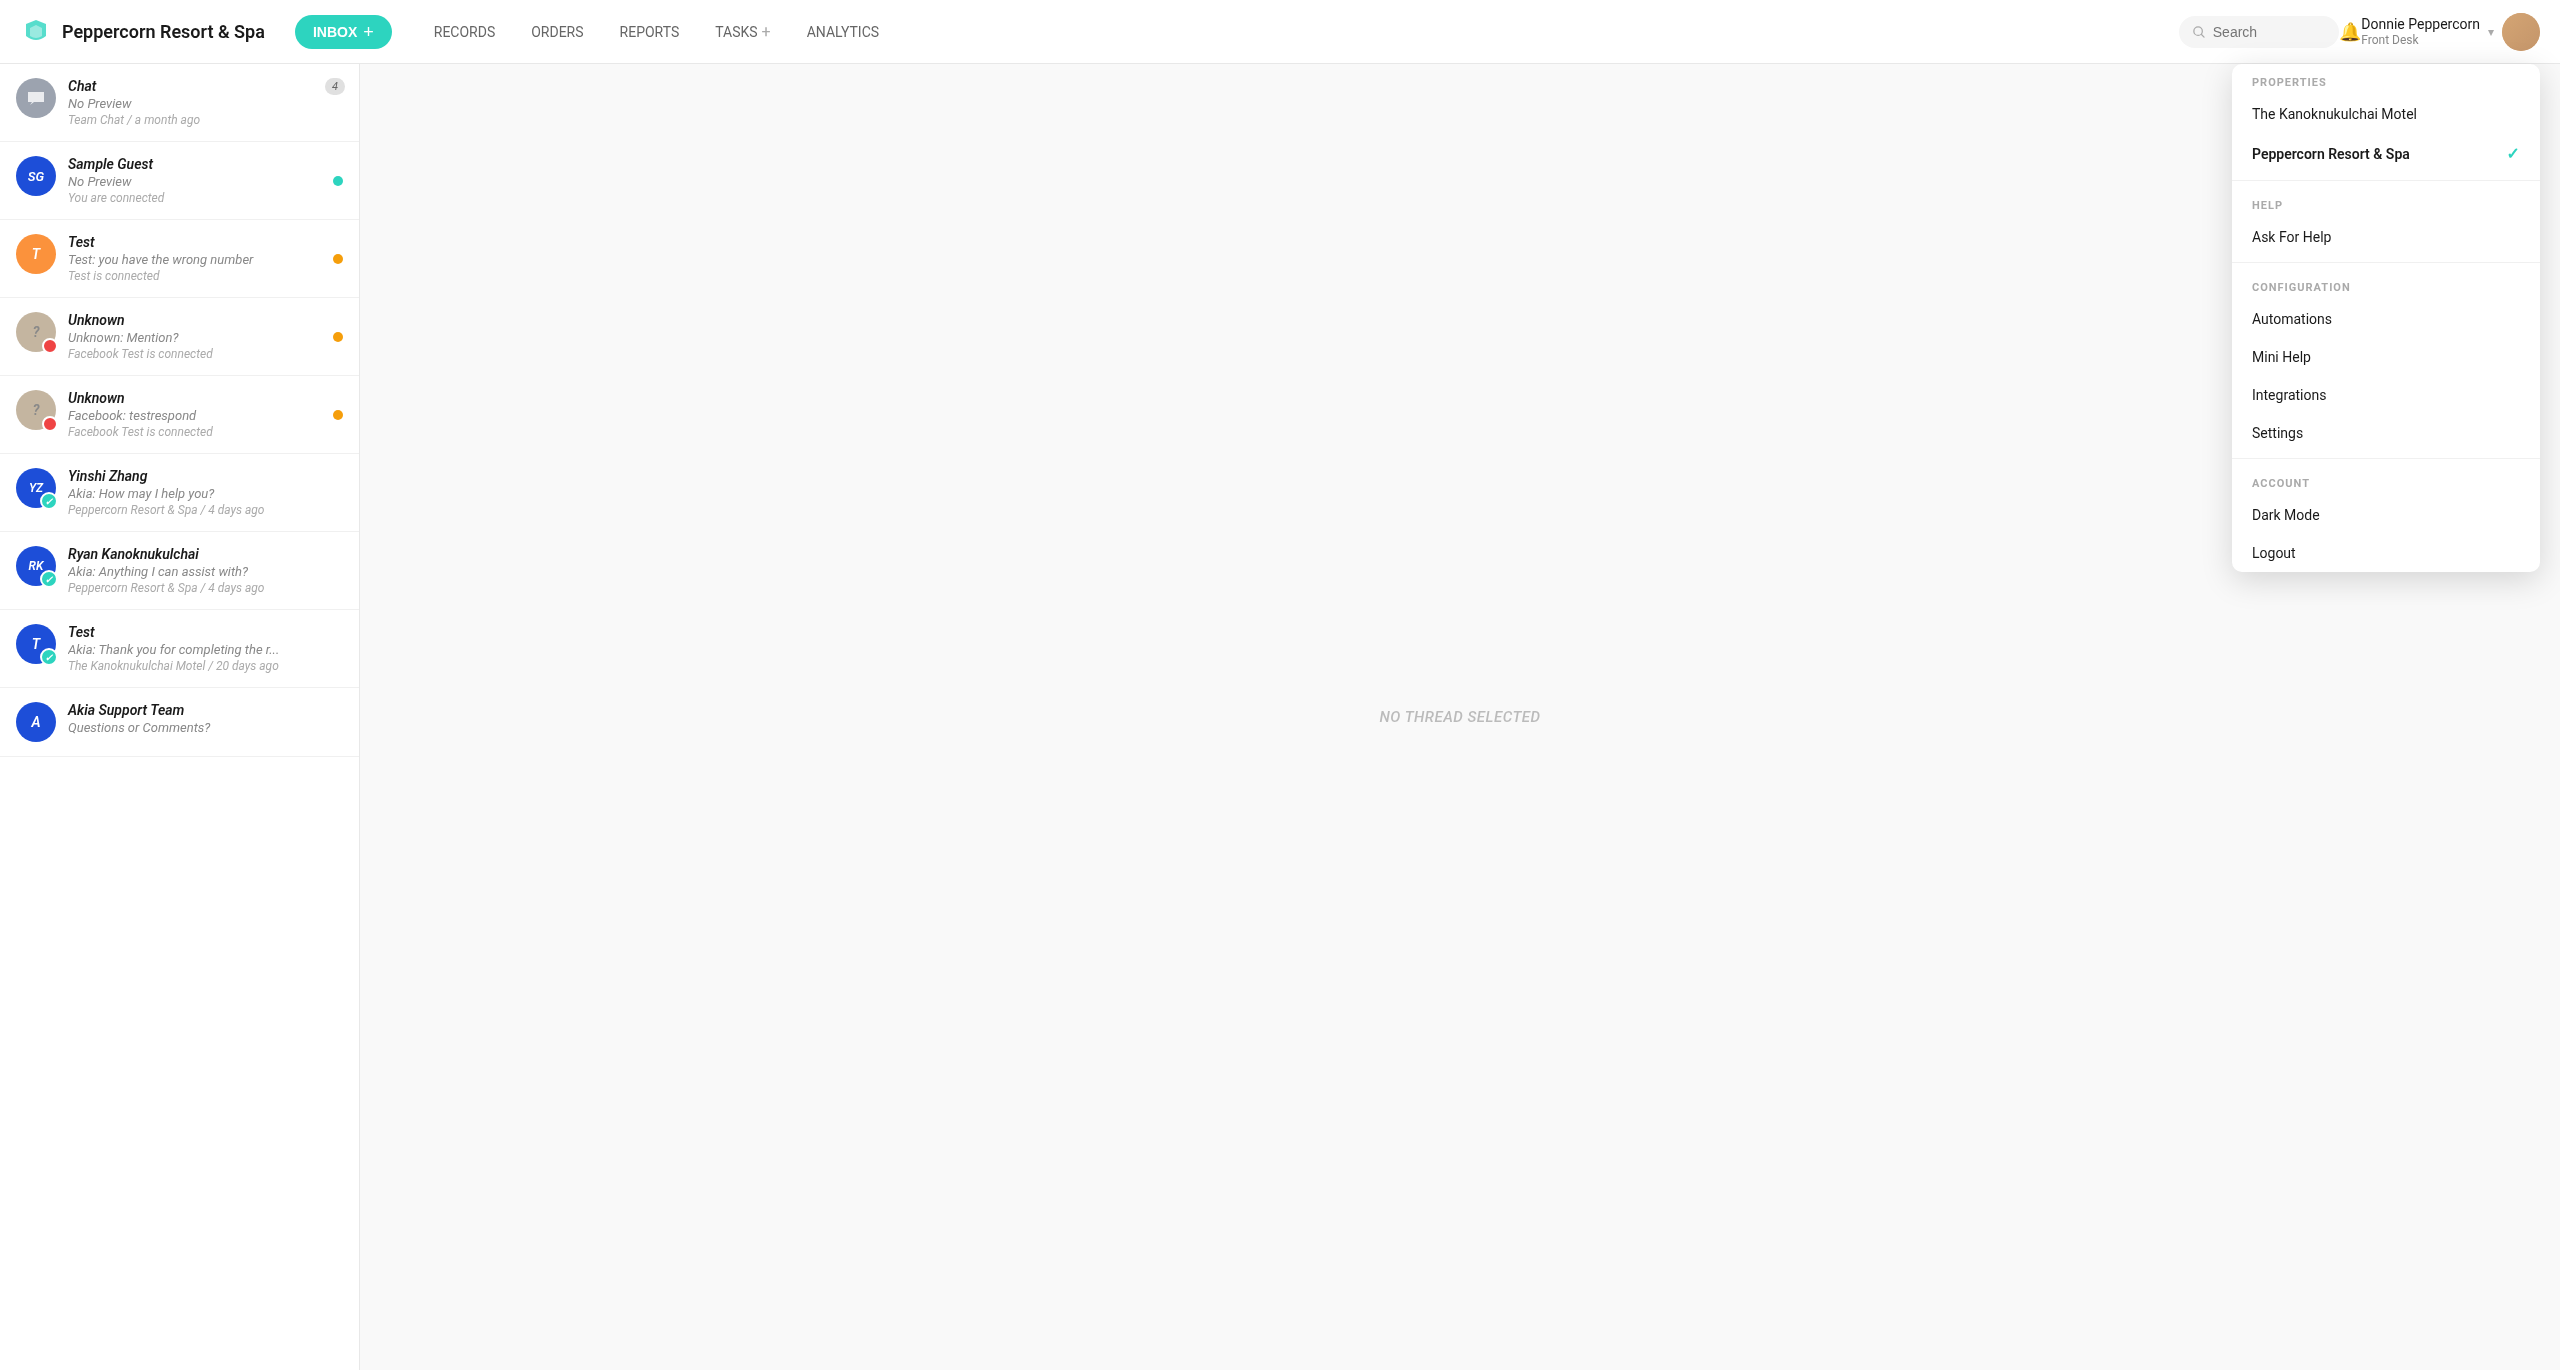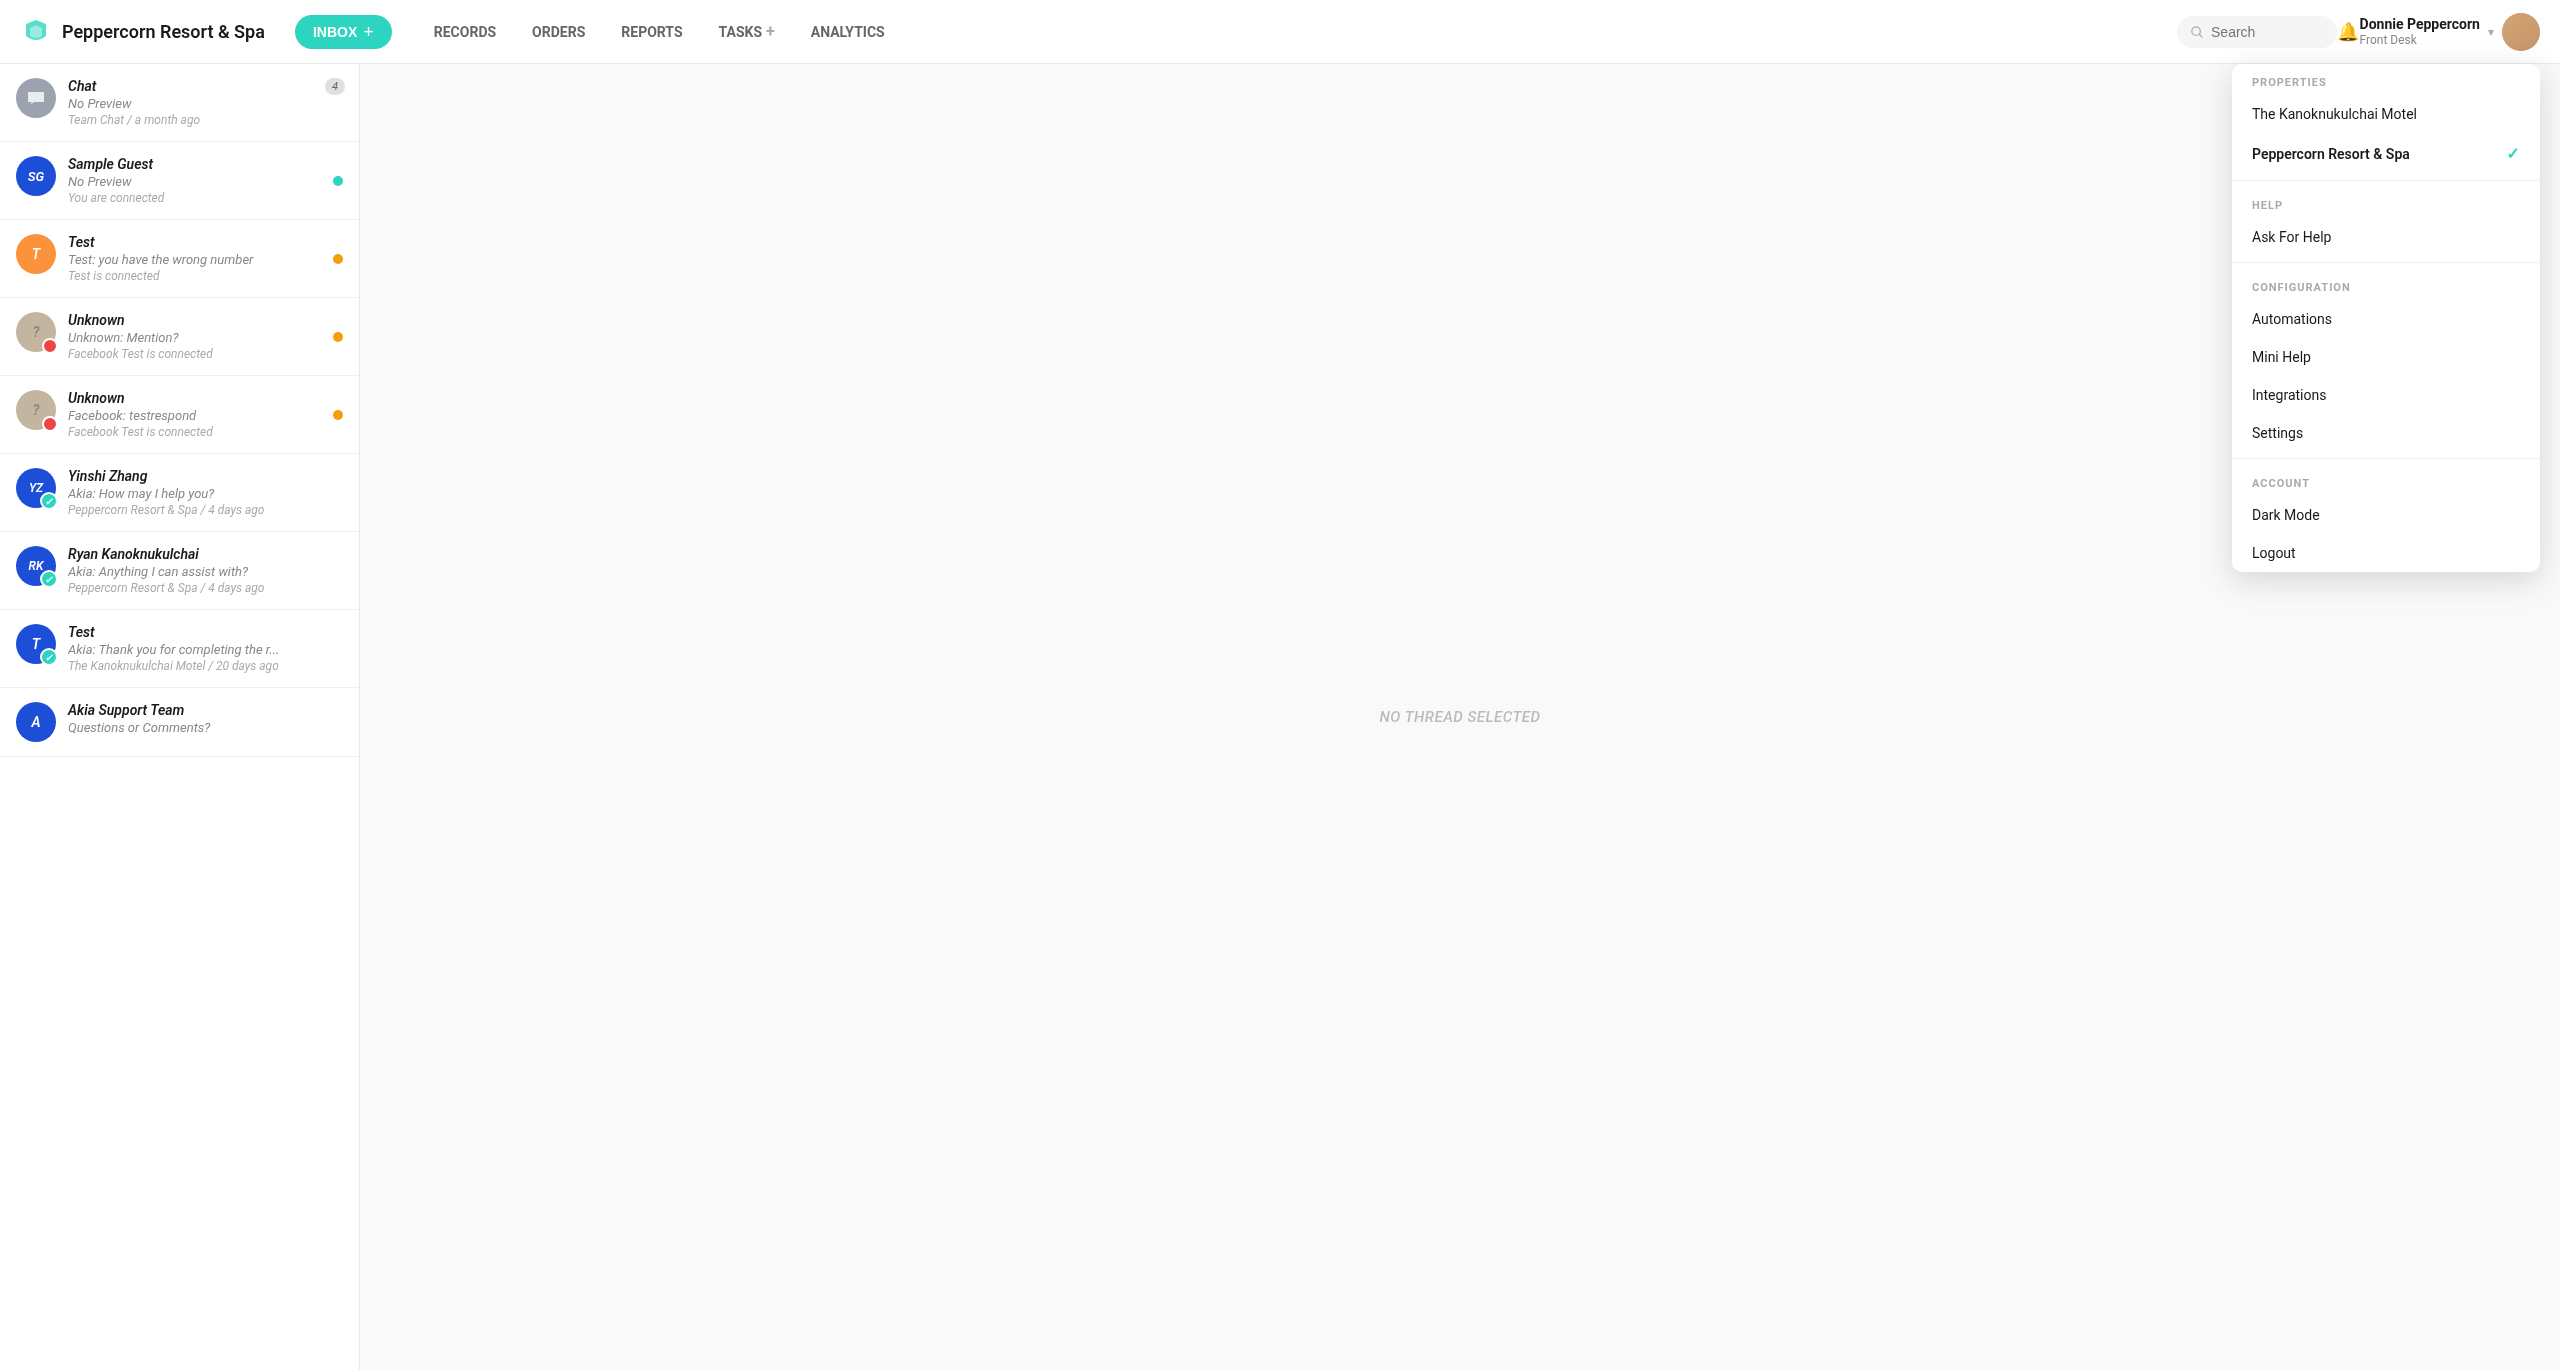--- a/index.html
+++ b/index.html
@@ -54,21 +54,21 @@
     }
     .nav-items {
       display: flex;
       align-items: center;
       gap: 0;
       flex: 1;
     }
     .nav-item {
       padding: 8px 18px;
       font-size: 14px;
-      font-weight: 700;
+      font-weight: 400;
       color: #666;
       cursor: pointer;
       white-space: nowrap;
     }
     .nav-tasks {
       display: flex;
       align-items: center;
       gap: 4px;
     }
     .nav-plus {
@@ -100,21 +100,21 @@
       width: 100%;
     }
     .search-icon-svg { color: #aaa; }
     .bell-icon { color: #888; cursor: pointer; font-size: 18px; }
     .user-area {
       display: flex;
       align-items: center;
       gap: 8px;
       cursor: pointer;
     }
-    .user-name { font-size: 14px; font-weight: 700; color: #1a1a1a; line-height: 1.2; }
+    .user-name { font-size: 14px; font-weight: 400; color: #1a1a1a; line-height: 1.2; }
     .user-role { font-size: 12px; color: #888; }
     .chevron-down { color: #aaa; font-size: 12px; }
     .avatar {
       width: 38px;
       height: 38px;
       border-radius: 50%;
       background: #d4a574;
       overflow: hidden;
       display: flex;
       align-items: center;

